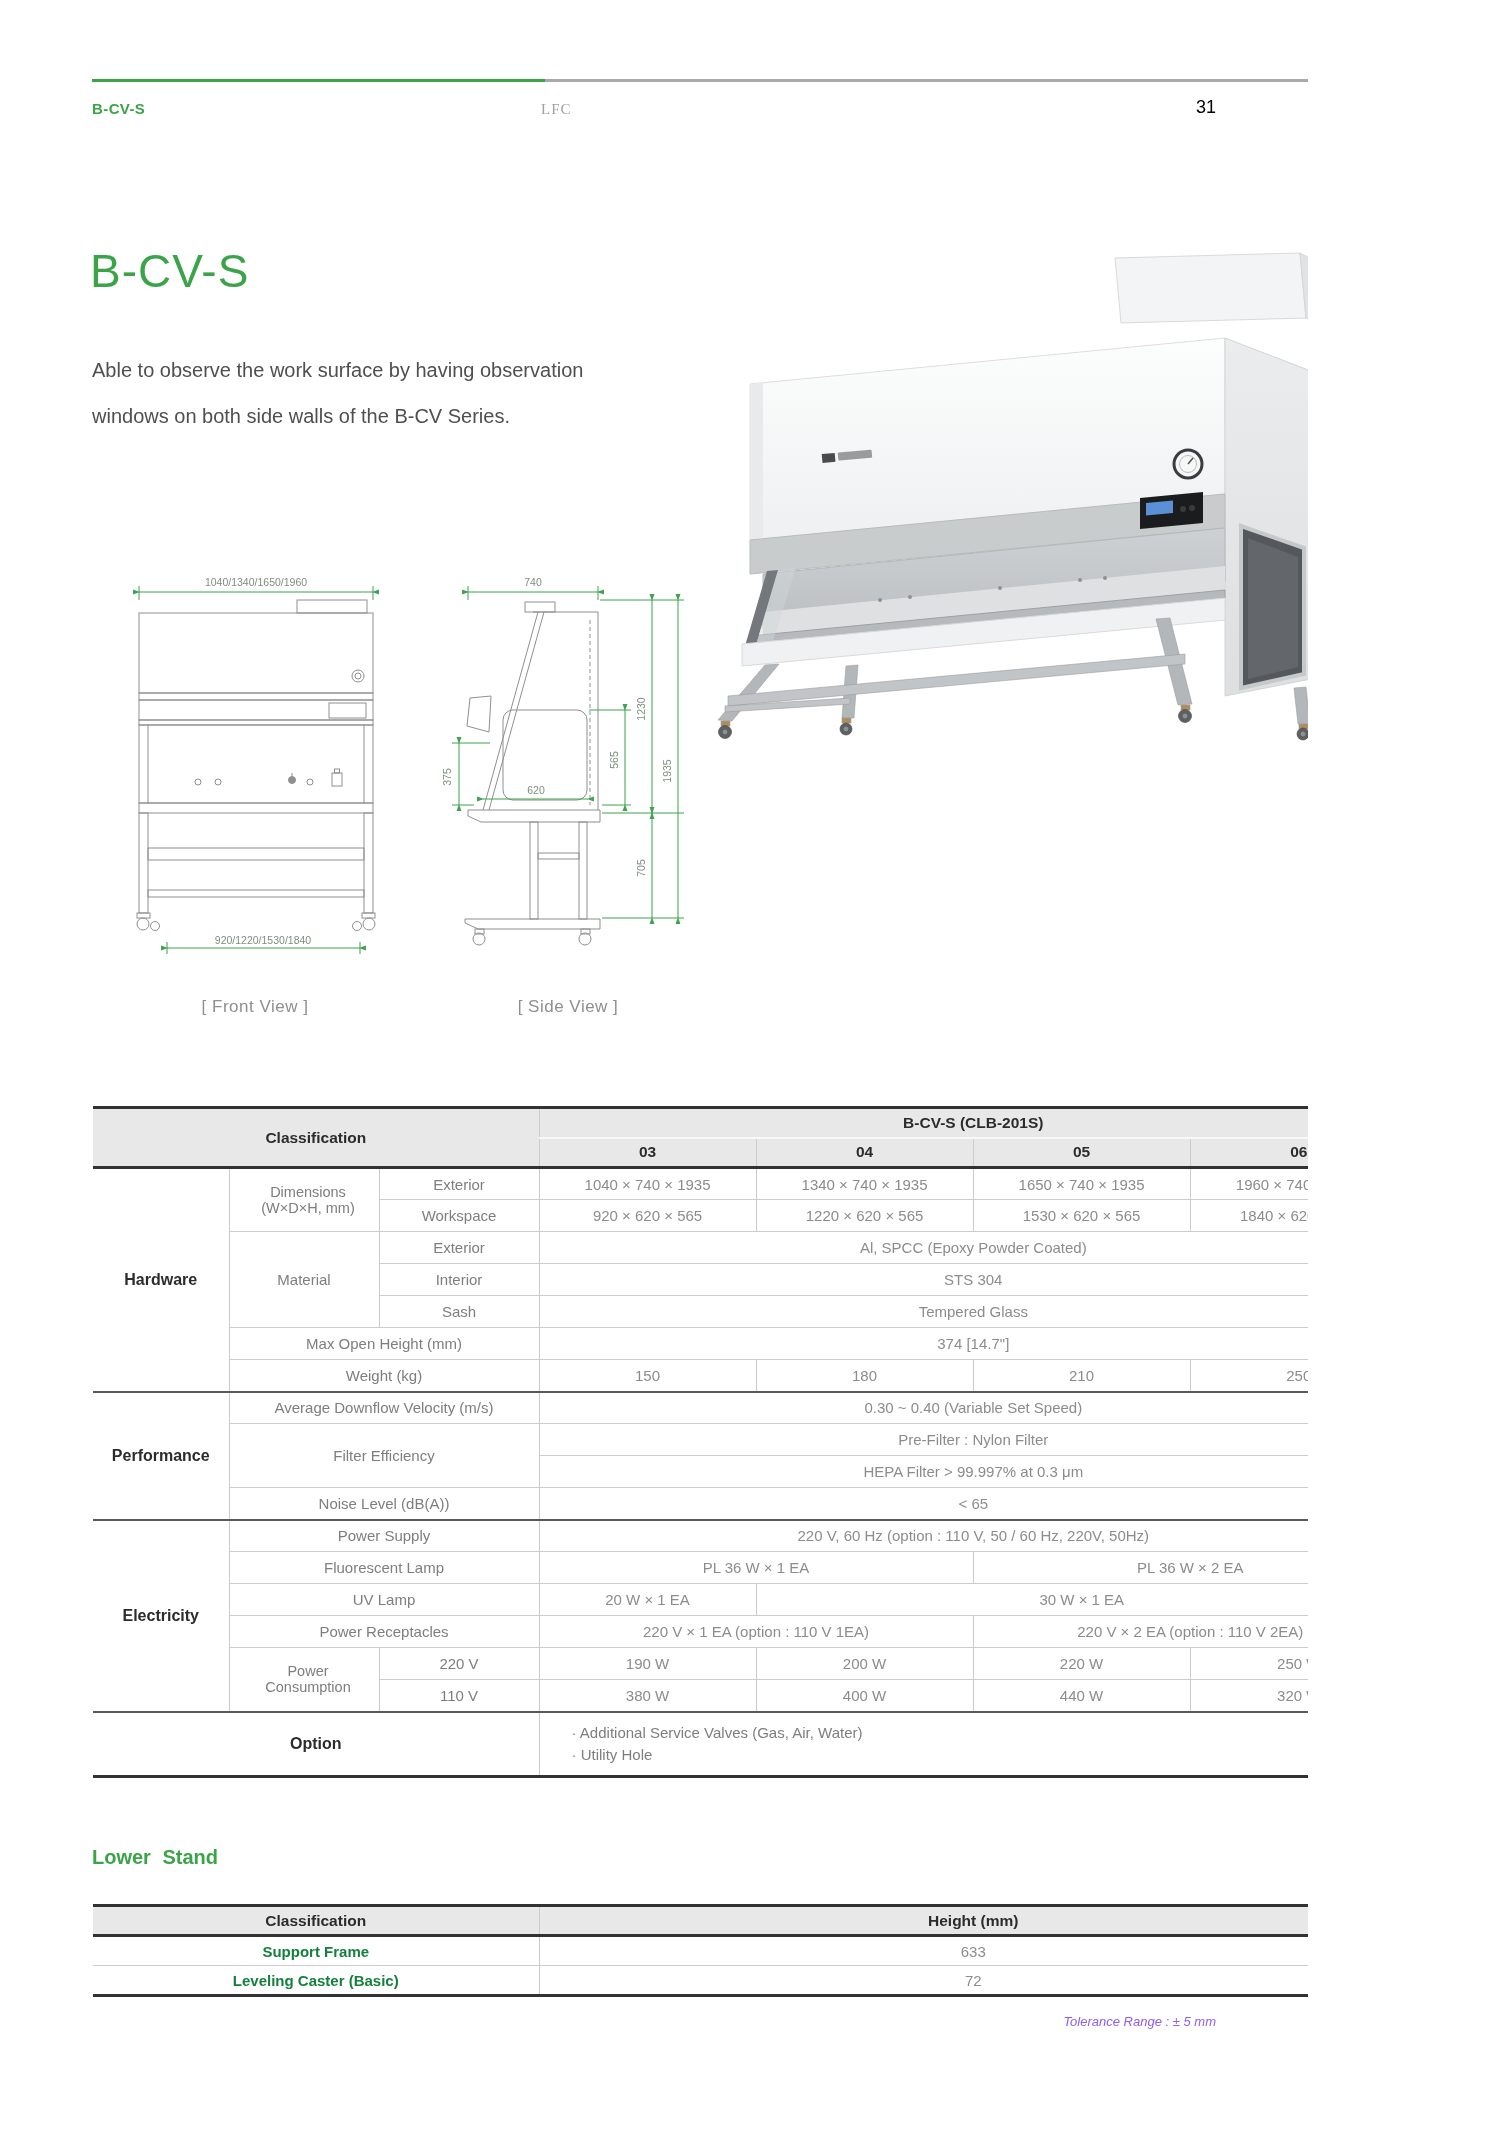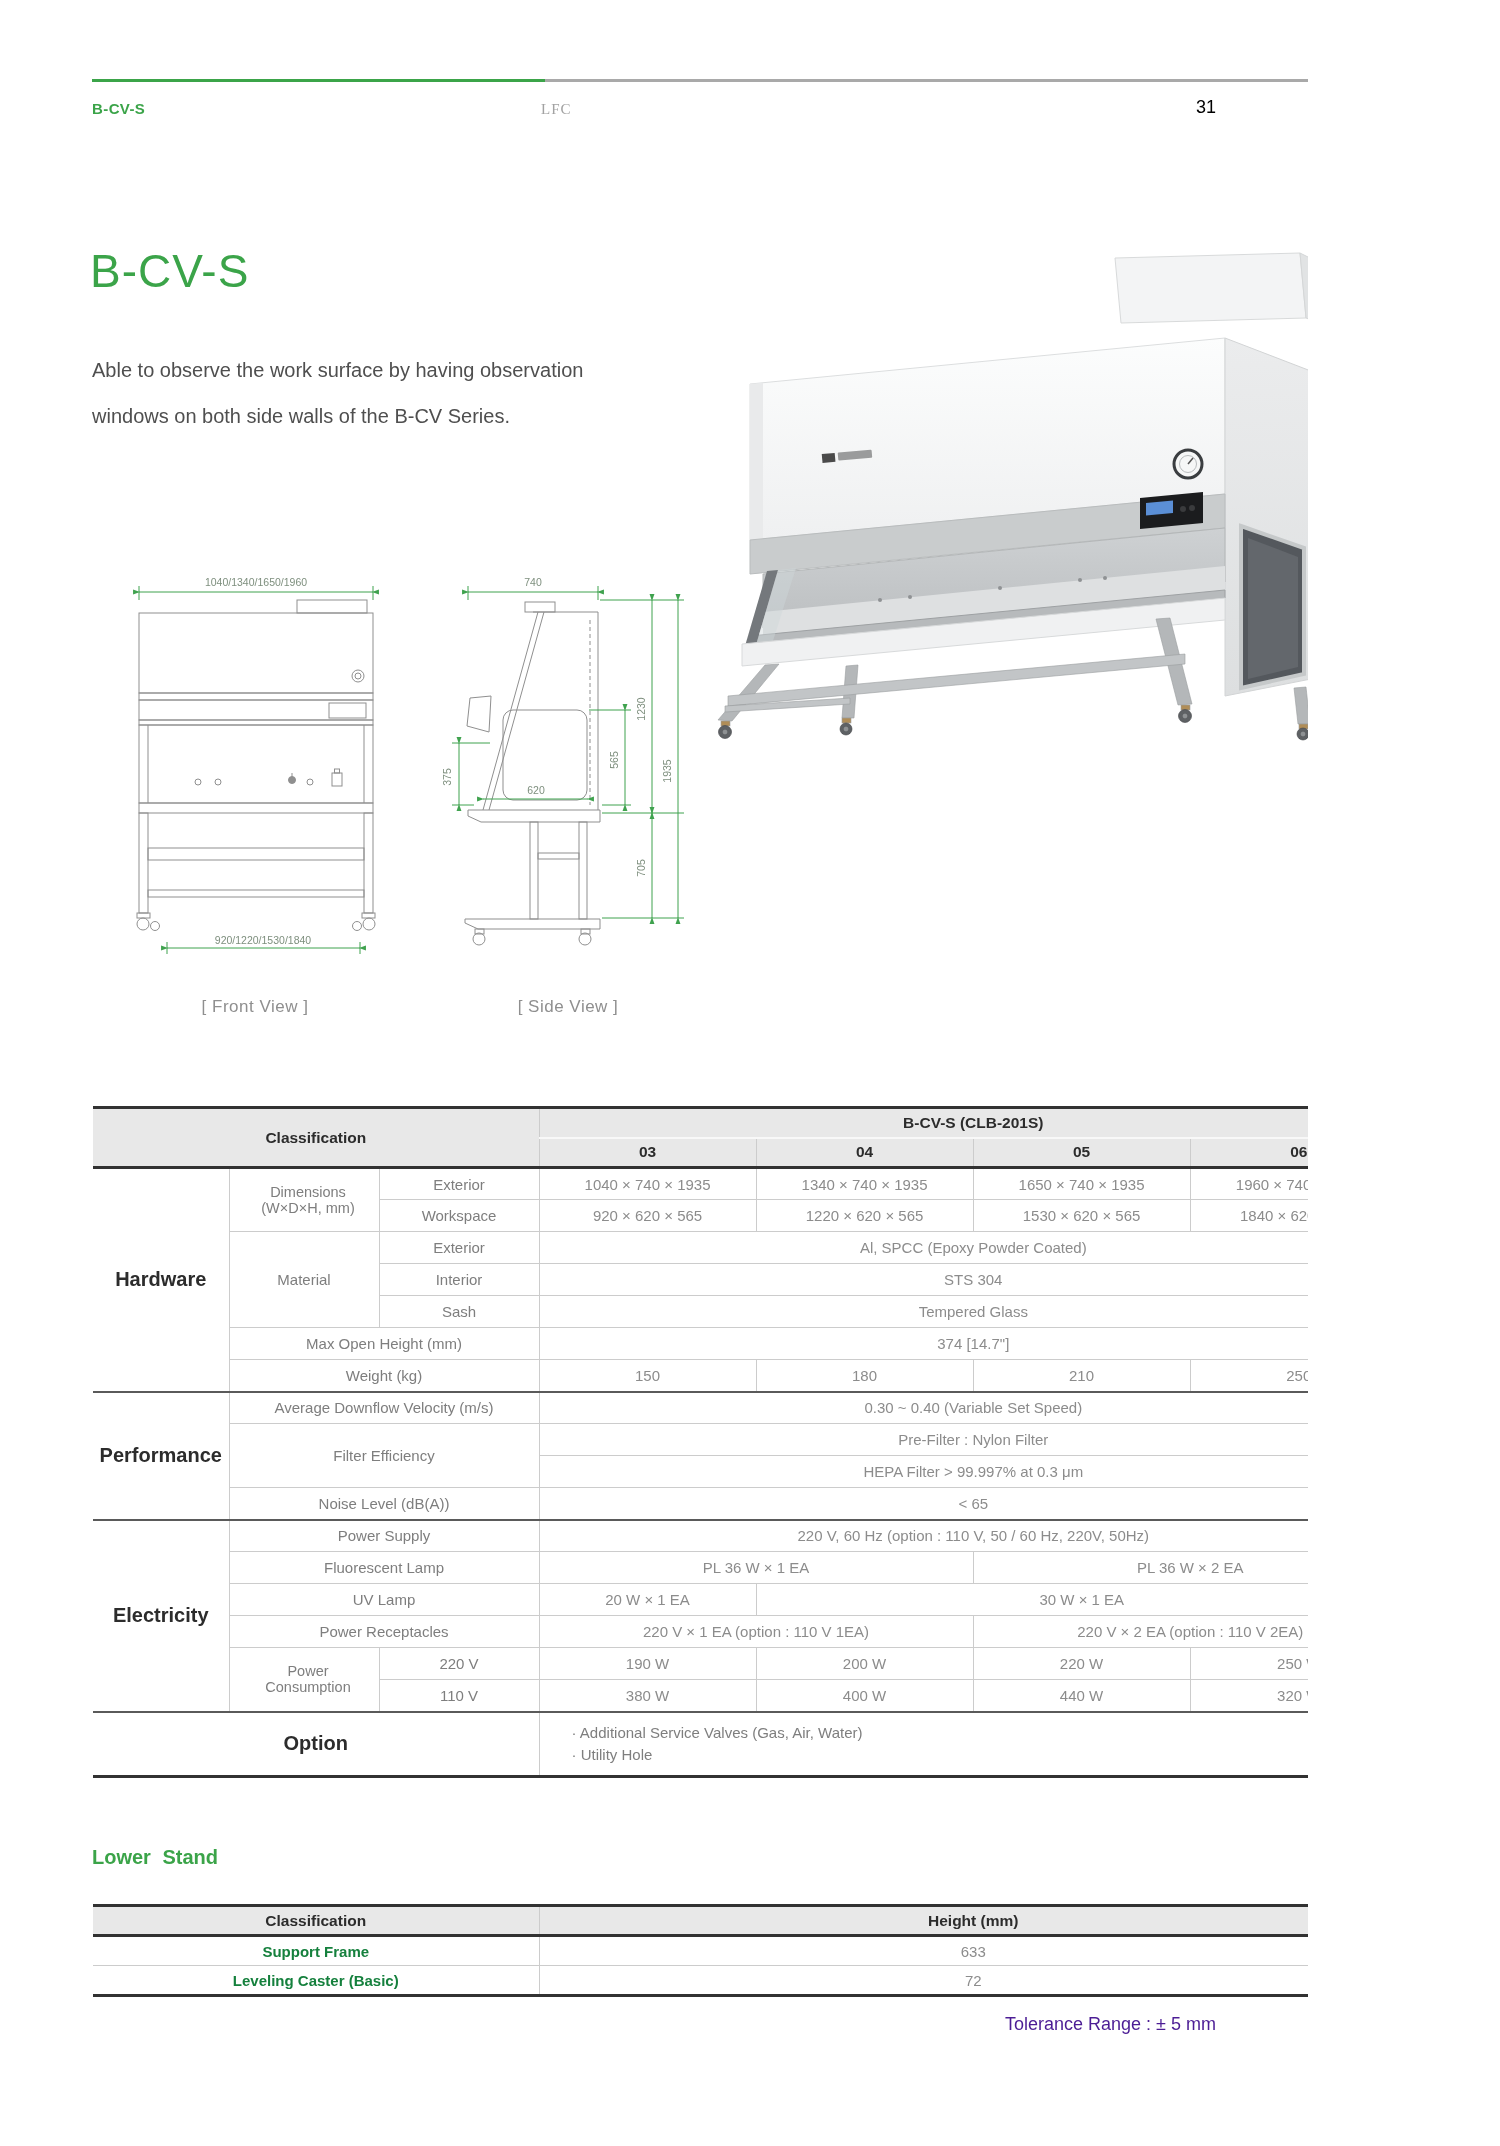--- a/index.html
+++ b/index.html
@@ -30,39 +30,39 @@
   table.spec { position:absolute; left:93px; top:1106px; width:1314px; border-collapse:collapse;
                table-layout:fixed; font-size:15px; color:#8c8c8c;
                border-top:3px solid #323232; border-bottom:3px solid #323232;
                border-left:hidden; border-right:hidden; }
   .spec th, .spec td { border:1px solid #cccccc; text-align:center; vertical-align:middle;
                        height:32px; padding:0; font-weight:normal; }
   .spec tr.thead th { background:#e8e8e8; color:#2c2c2c; font-weight:bold; font-size:15.5px; height:30px; }
   .spec th.prod { border-bottom:2px solid #f8f8f8; }
   .spec th.cls  { border-bottom:3px solid #323232; }
   .spec tr.models th { border-bottom:3px solid #323232; }
-  .spec td.grp { color:#2c2c2c; font-weight:bold; font-size:20px; }
+  .spec td.grp { color:#2c2c2c; font-weight:bold; font-size:16px; }
   .spec td.lbl { color:#7e7e7e; }
   .spec tr.sect td { border-top:2px solid #5a5a5a; }
   .spec td.optcell { text-align:left; padding:9px 0 9px 32px; line-height:22px; height:auto; color:#7e7e7e; }
   .spec .sub { font-size:14.5px;padding-left:8px; }
 
   
   .lower-title { position:absolute; left:92px; top:1846px; font-size:20px; font-weight:bold;
                  color:#3ba449; word-spacing:6px; }
   table.lower { position:absolute; left:93px; top:1904px; width:1314px; border-collapse:collapse;
                 table-layout:fixed; font-size:15px;
                 border-top:3px solid #323232; border-bottom:3px solid #323232;
                 border-left:hidden; border-right:hidden; }
   .lower th, .lower td { border:1px solid #cccccc; text-align:center; vertical-align:middle; height:30px; padding:0; }
   .lower th { background:#e8e8e8; color:#2c2c2c; font-size:15.5px; border-bottom:3px solid #323232; }
   .lower td.l { color:#15803d; font-weight:bold;text-align:center; }
   .lower td.v { color:#8c8c8c; font-weight:normal; }
 
-  .tolerance { position:absolute; right:92px; top:2014px; font-size:18px; color:#4c1d95; }
+  .tolerance { position:absolute; right:92px; top:2014px; font-size:13px; color:#8b5cf6;font-style:italic; }
 </style>
 </head>
 <body>
 
 <div class="page">
 
   <div class="rule-green"></div>
   <div class="rule-gray"></div>
   <div class="hdr-left">B-CV-S</div>
   <div class="hdr-center">LFC</div>

